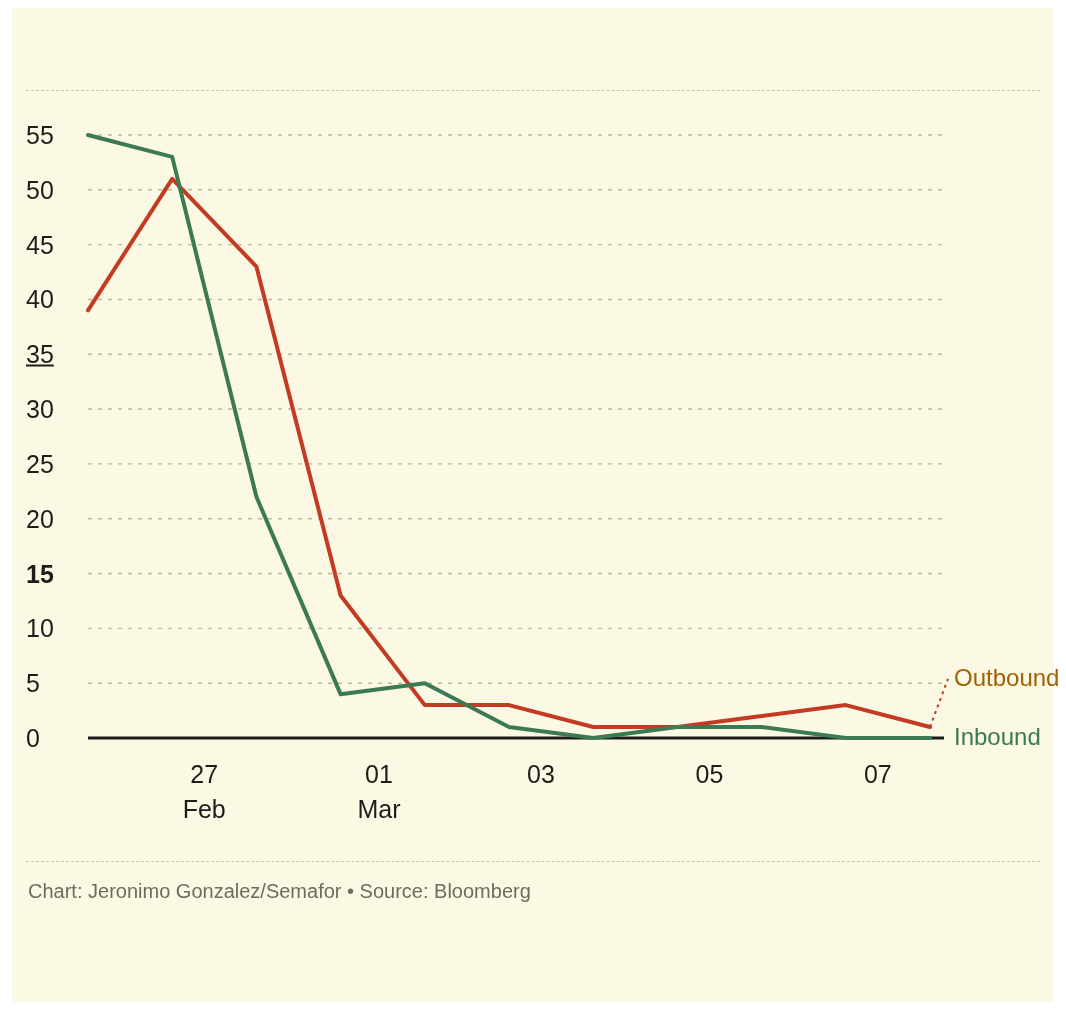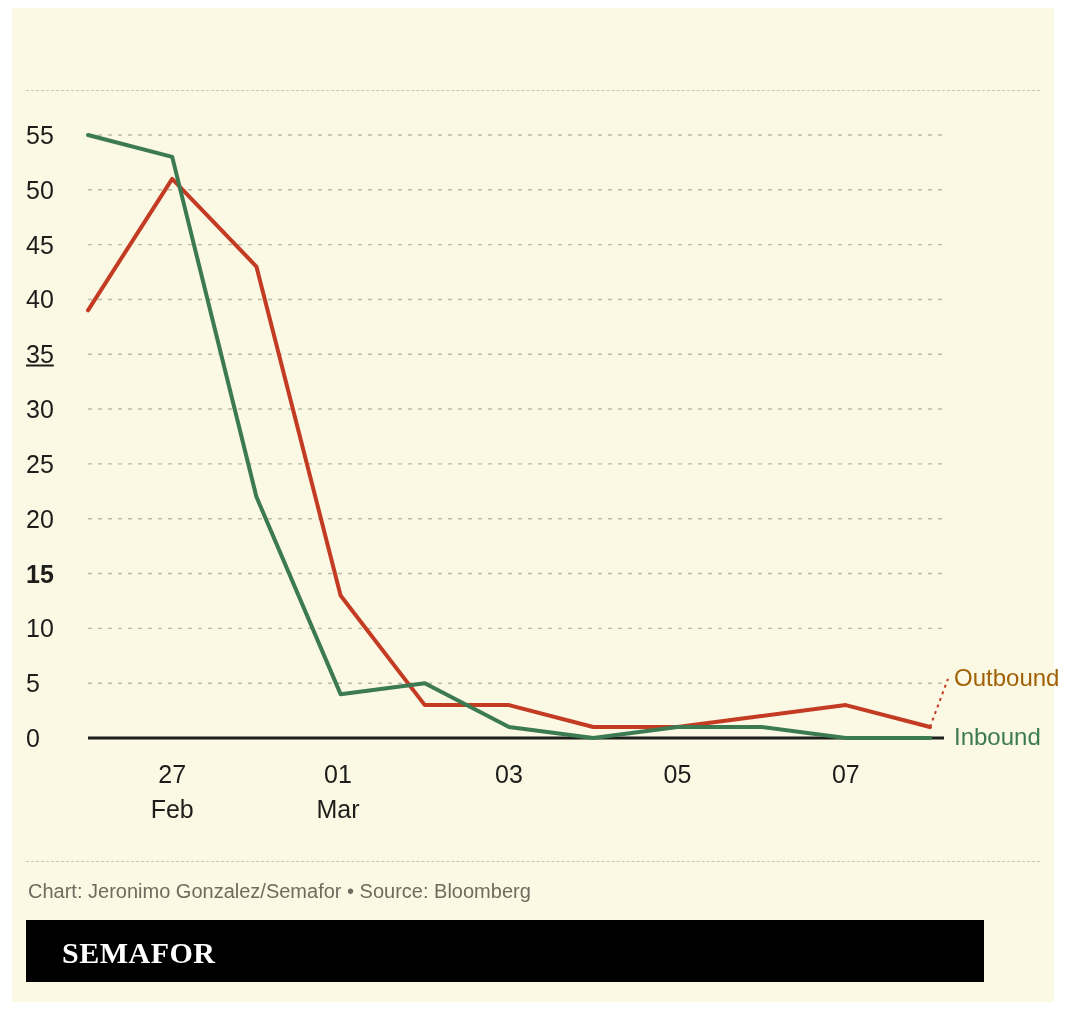--- a/index.html
+++ b/index.html
@@ -87,20 +87,21 @@
     font-size: 25px;
     color: #1d1d1b;
   }
   .xtick {
     position: absolute;
     transform: translateX(-50%);
     font-size: 25px;
     color: #1d1d1b;
     text-align: center;
     white-space: nowrap;
+    margin-left: 32px;
   }
   .xtick .sub {
     display: block;
     margin-top: 6px;
   }
   .series-label {
     position: absolute;
     font-size: 24px;
     white-space: nowrap;
   }
@@ -137,28 +138,25 @@
       <div class="ytick" style="top: 475.536px; width: 48px; left: 0px; font-weight: bold;">15</div>
       <div class="ytick" style="top: 420.714px; width: 48px; left: 0px;">20</div>
       <div class="ytick" style="top: 365.893px; width: 48px; left: 0px;">25</div>
       <div class="ytick" style="top: 311.071px; width: 48px; left: 0px;">30</div>
       <div class="ytick" style="top: 256.25px; width: 48px; left: 0px; text-decoration: underline;">35</div>
       <div class="ytick" style="top: 201.429px; width: 48px; left: 0px;">40</div>
       <div class="ytick" style="top: 146.607px; width: 48px; left: 0px;">45</div>
       <div class="ytick" style="top: 91.7857px; width: 48px; left: 0px;">50</div>
       <div class="ytick" style="top: 36.9643px; width: 48px; left: 0px;">55</div>
       <div class="xtick" style="left: 146.2px; top: 662px;"><span>27</span><span class="sub">Feb</span></div>
-      <div class="xtick" style="left: 312px; top: 662px;"><span>01</span><span class="sub">Mar</span></div>
+      <div class="xtick" style="left: 321px; top: 662px;"><span>01</span><span class="sub">Mar</span></div>
       <div class="xtick" style="left: 483px; top: 662px;"><span>03</span></div>
       <div class="xtick" style="left: 651.4px; top: 662px;"><span>05</span></div>
       <div class="xtick" style="left: 819.8px; top: 662px;"><span>07</span></div>
       <div class="series-label" style="left: 928px; top: 565.793px; color: #a16207;">Outbound</div>
       <div class="series-label" style="left: 928px; top: 625px; color: rgb(60, 122, 81);">Inbound</div>
     </div>
 
   <div id="footer-rule"></div>
   <div id="credit">Chart: Jeronimo Gonzalez/Semafor • Source: Bloomberg</div>
 
-  <div id="brand-bar">
-    <div id="brand-word">SEMAFOR</div>
-  </div>
 
 </div>
 
 </body></html>

